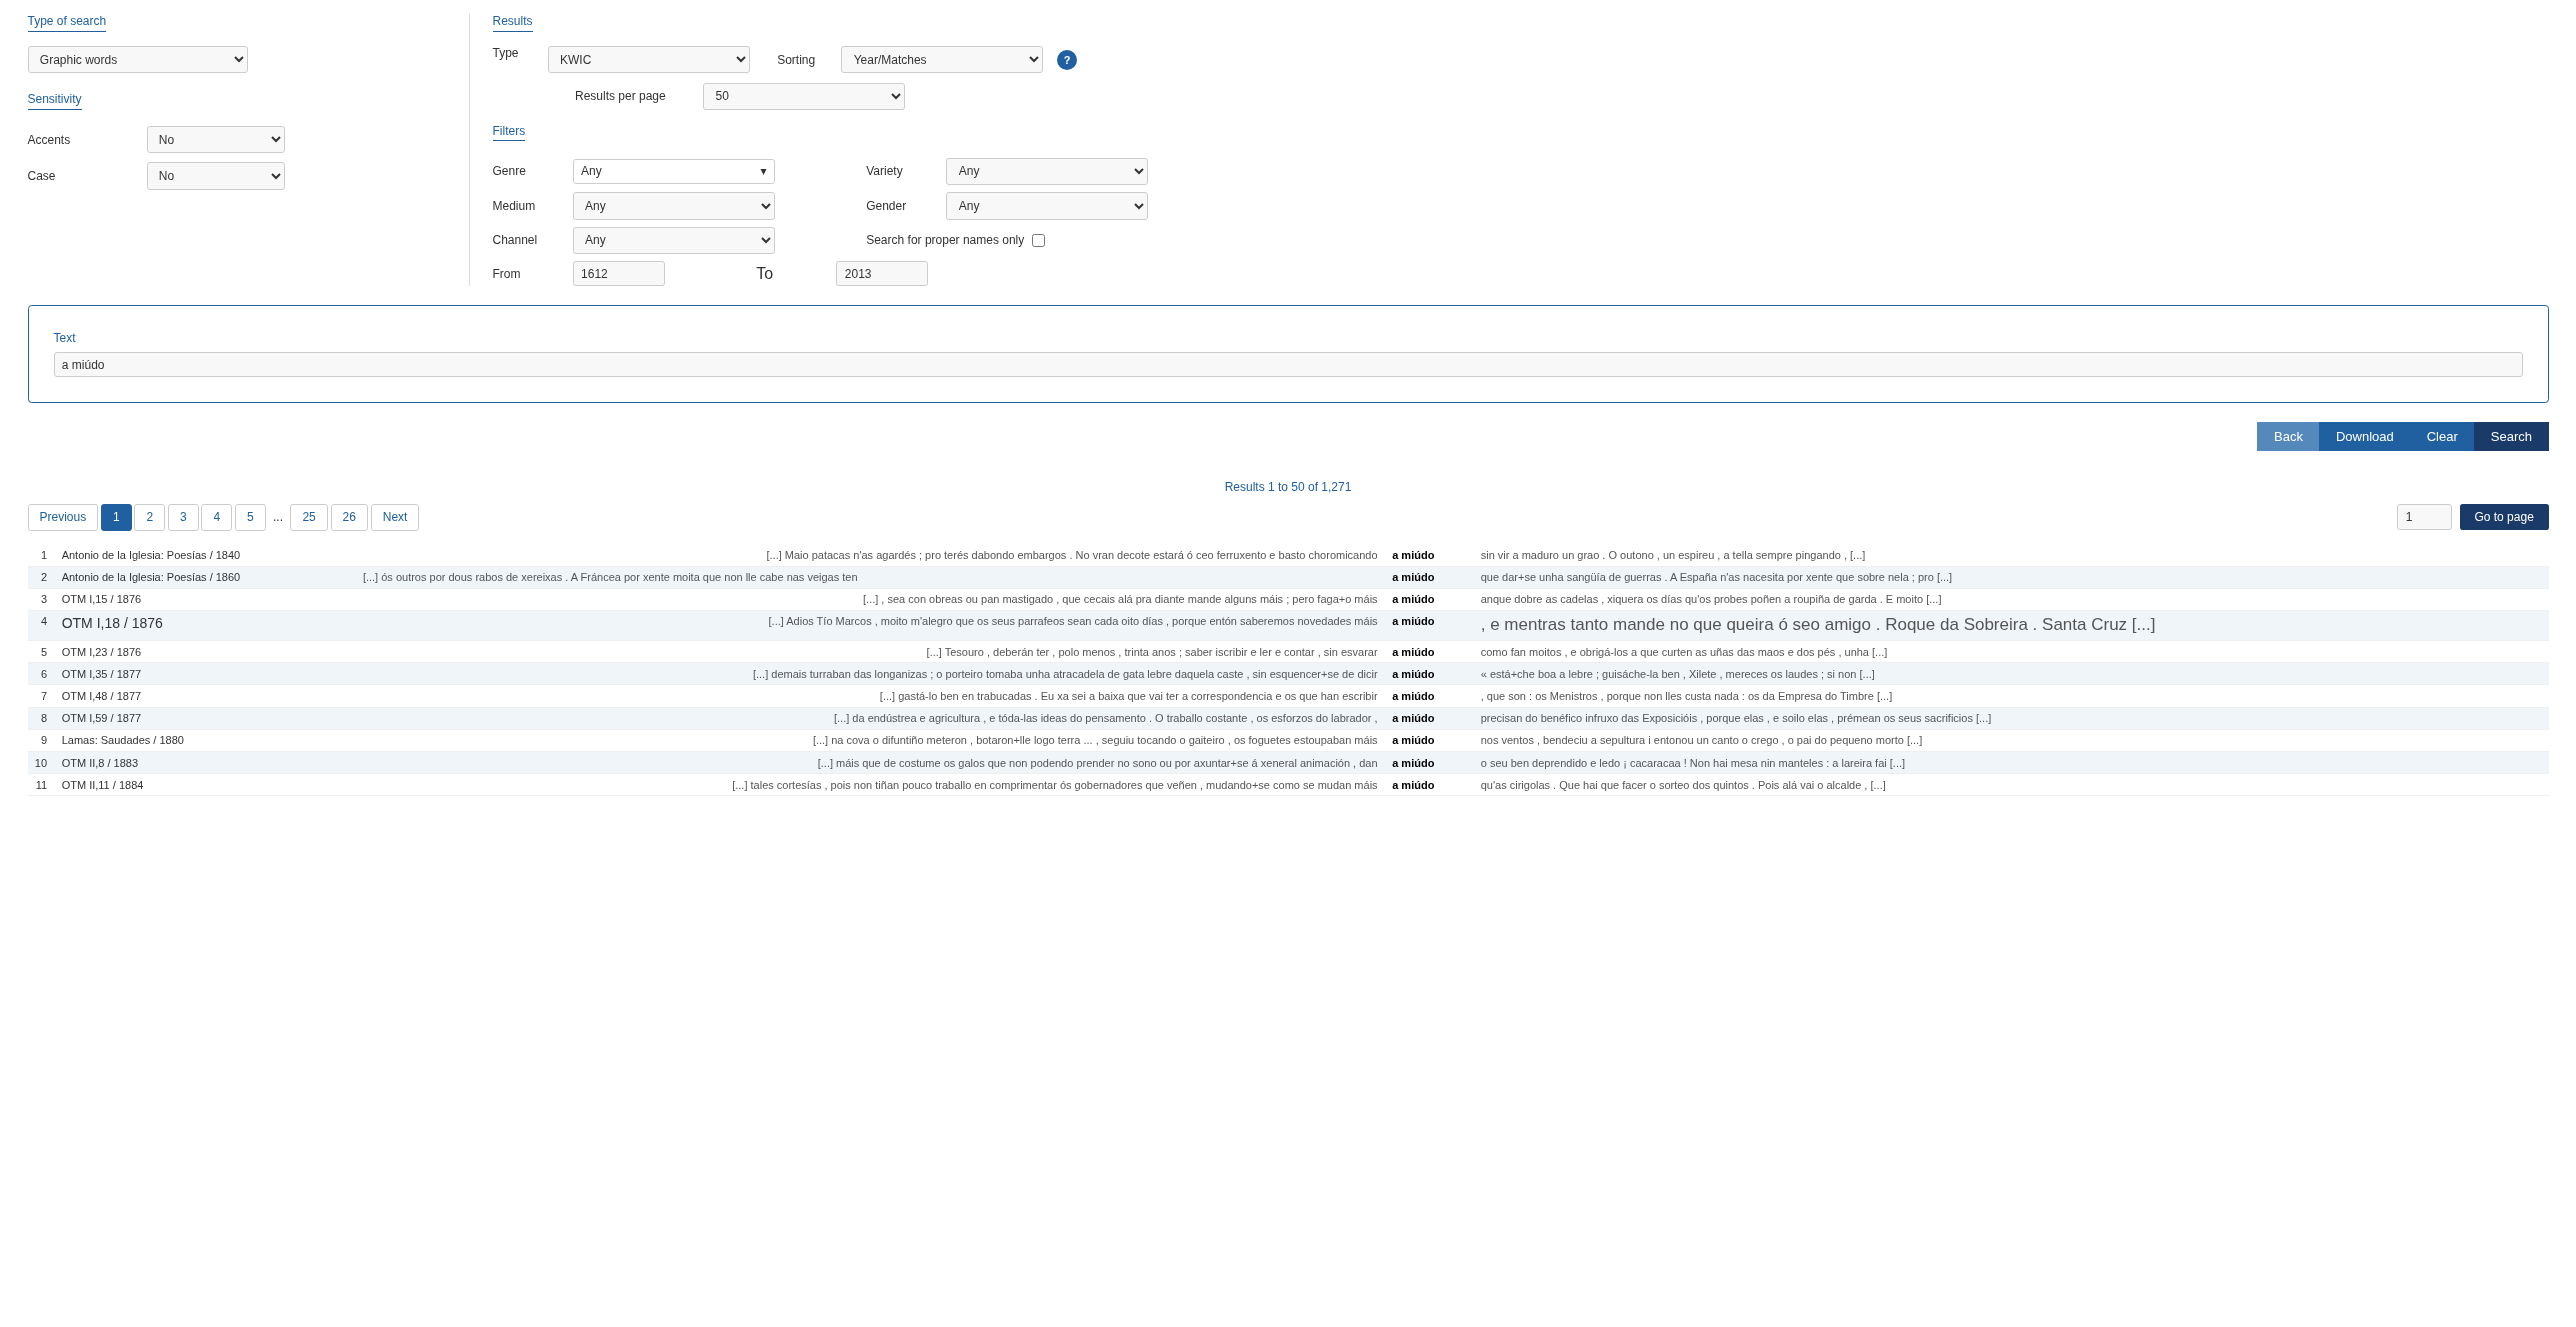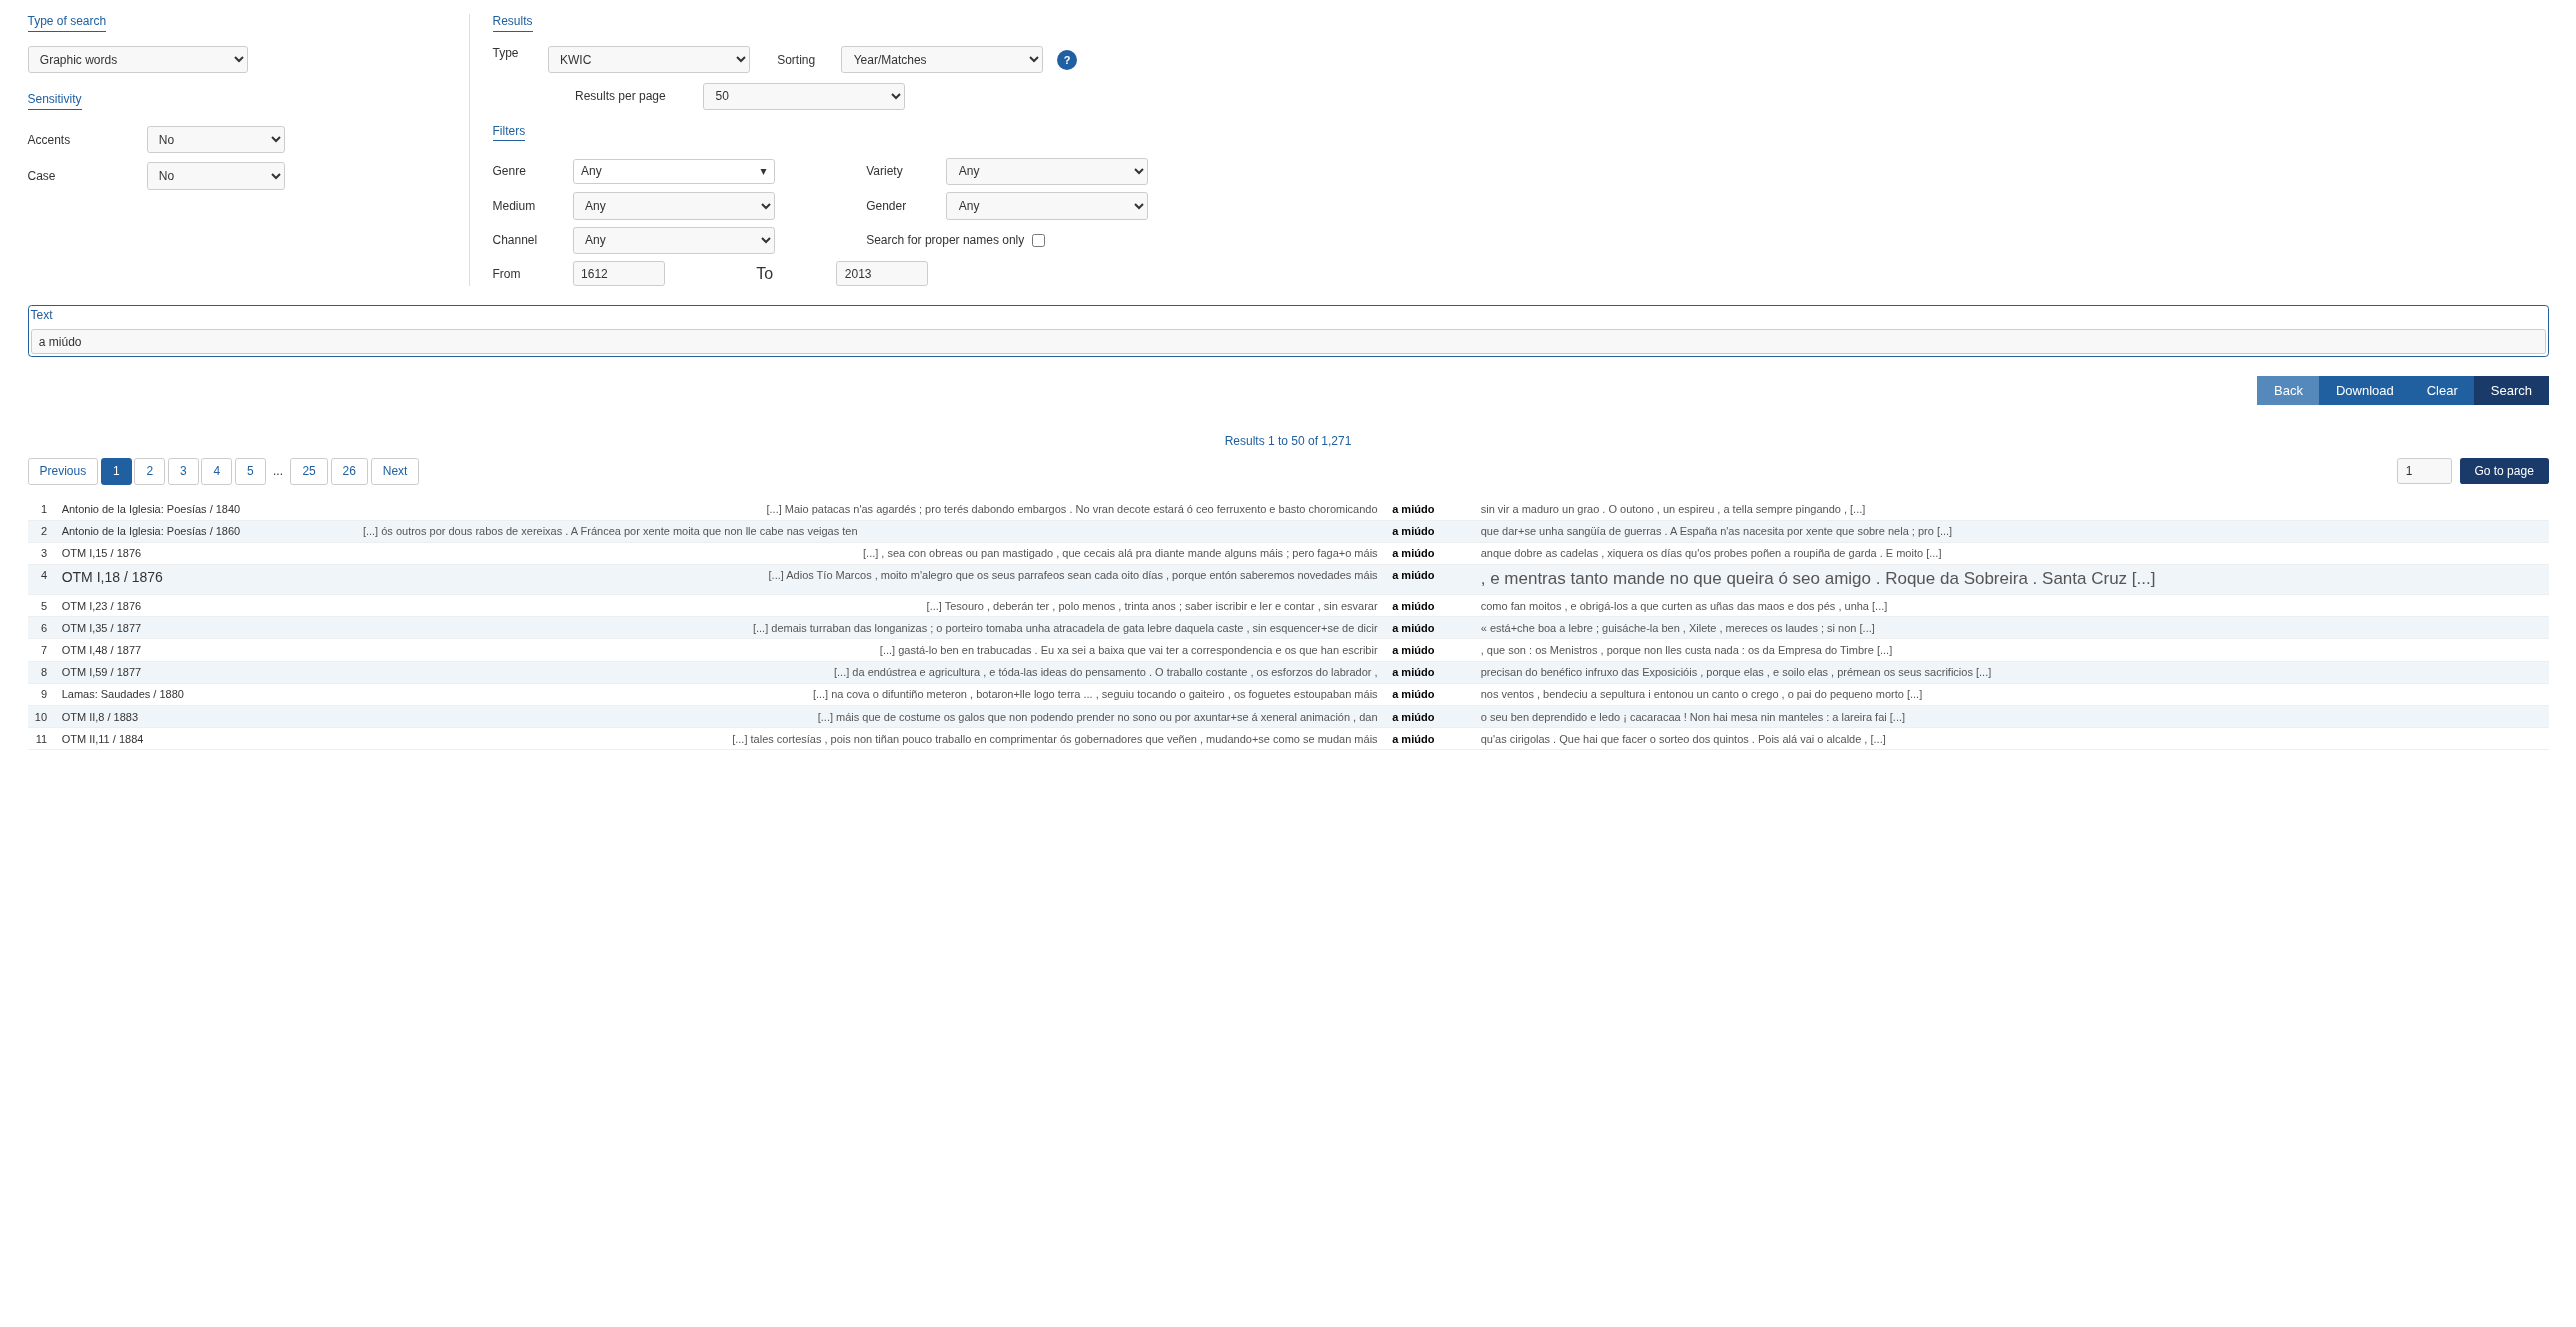--- a/index.html
+++ b/index.html
@@ -24,21 +24,21 @@
     .type-select { width: 220px; }
     
     .help-btn {
       display: inline-flex; align-items: center; justify-content: center;
       width: 20px; height: 20px; border-radius: 50%;
       background: #2060a0; color: white; font-size: 11px; font-weight: bold;
       border: none; cursor: pointer; margin-left: 4.6px;
     }
     
     
-    .text-section { border: 1.8px solid #2060a0; border-radius: 3.7px; padding: 2px; margin: 18.4px 0; }
+    .text-section { border: 1.8px solid #2060a0; border-radius: 3.7px; padding: 25px; margin: 18.4px 0; }
     .text-section-label { color: #2060a0; font-size: 12px; margin-bottom: 7.3px; }
     .text-input { width: 100%; border: 0.9px solid #2060a0; border-radius: 2.8px; padding: 7.3px; font-size: 12px; background: white; }
     
     
     .action-buttons { display: flex; justify-content: flex-end; gap: 0; margin-bottom: 29px; }
     .btn { padding: 7.3px 16.5px; font-size: 13px; border: none; cursor: pointer; font-weight: normal; }
     .btn-back { background: #5588bb; color: white; }
     .btn-download { background: #2060a0; color: white; }
     .btn-clear { background: #2060a0; color: white; }
     .btn-search { background: #1a3a6a; color: white; }

